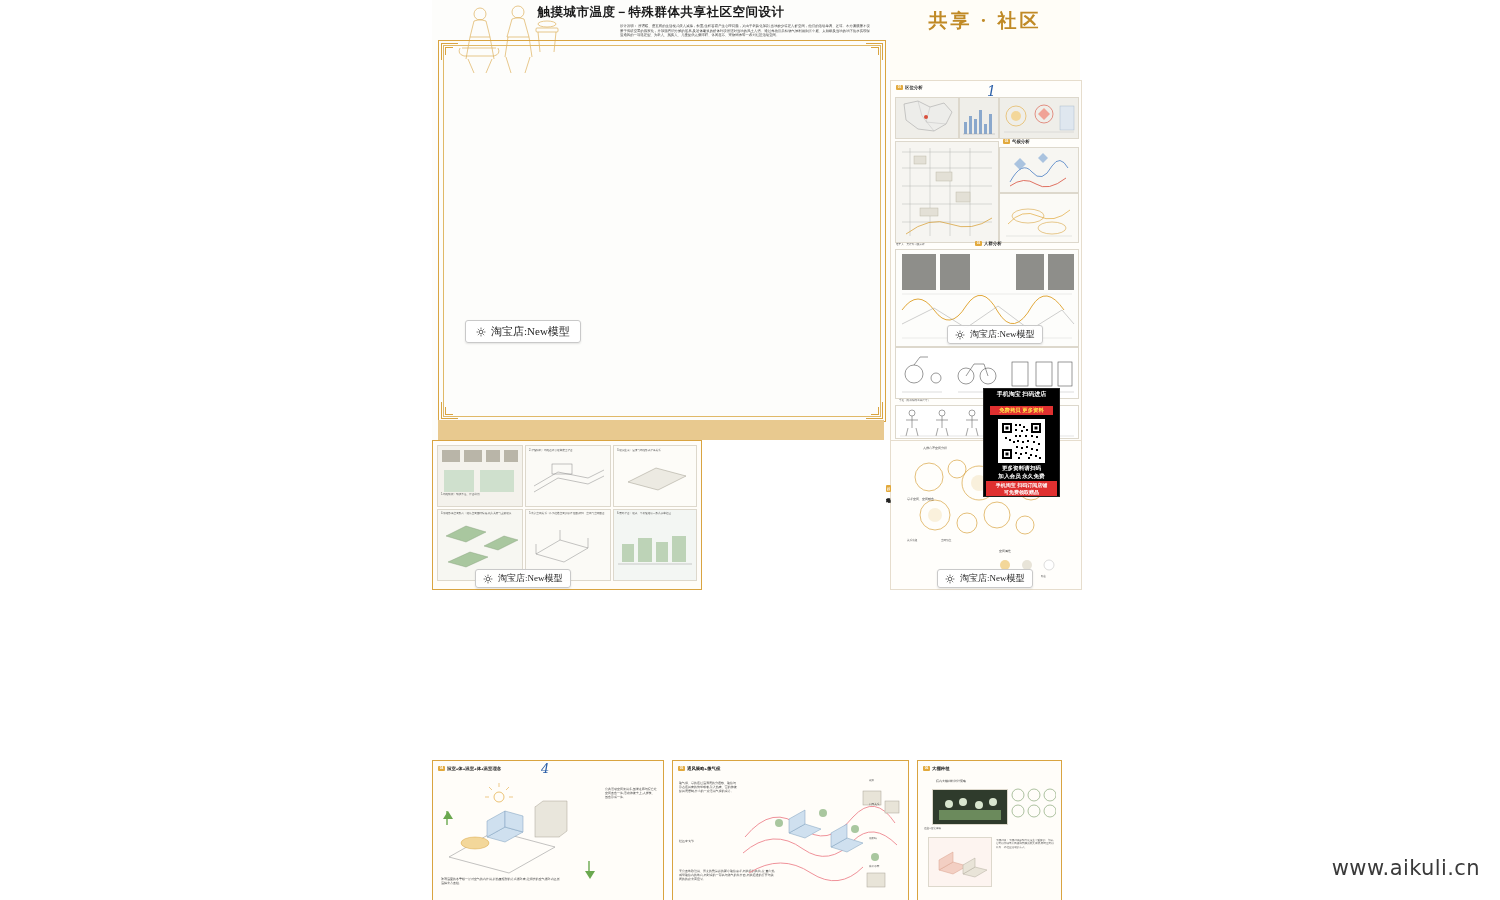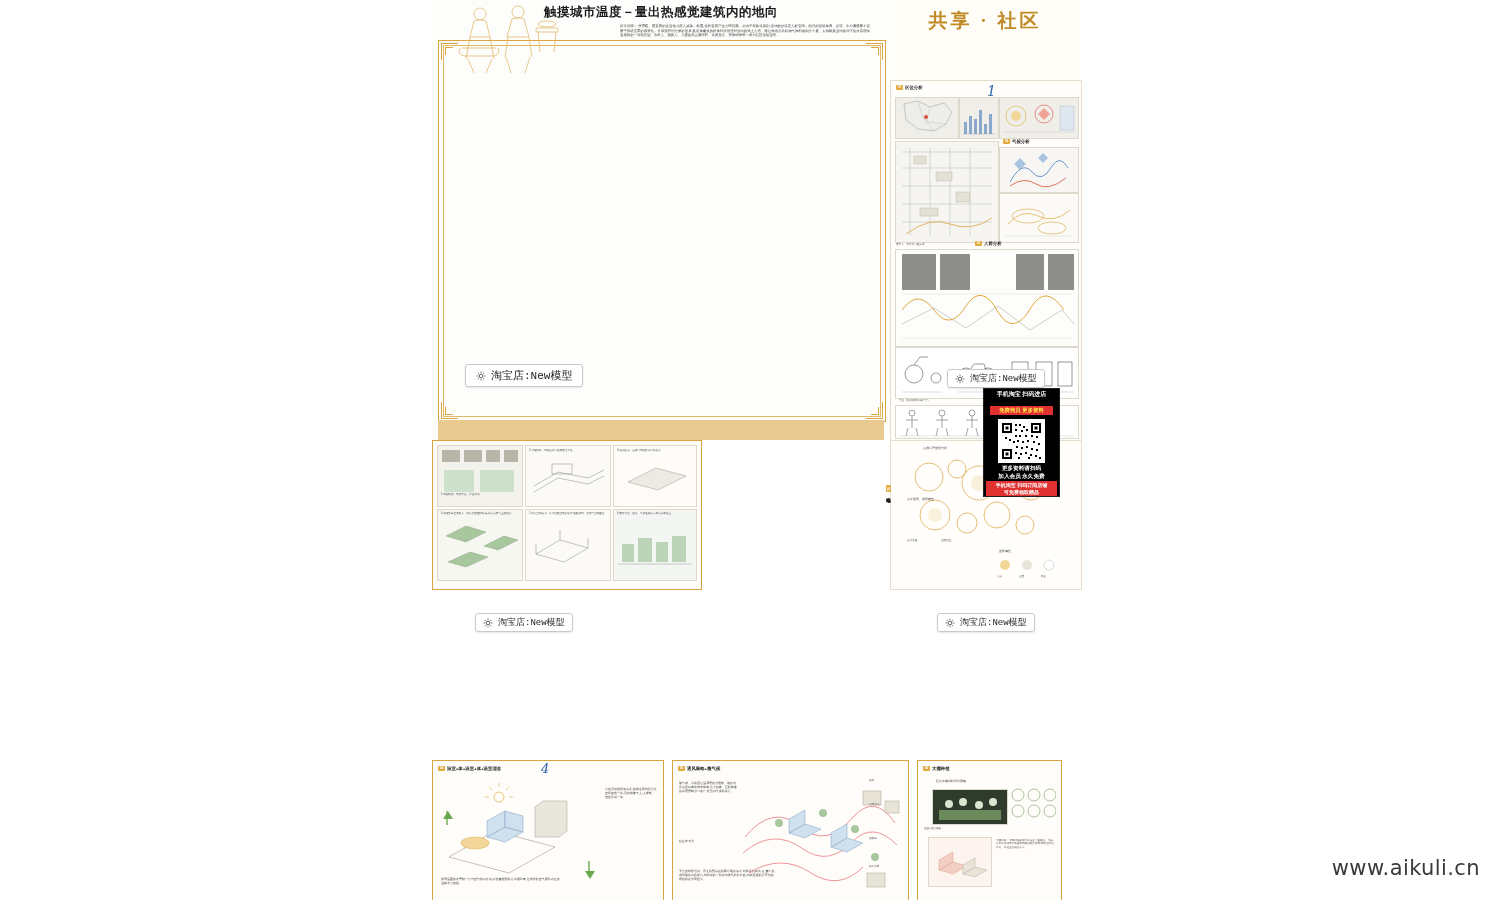--- a/index.html
+++ b/index.html
@@ -103,24 +103,23 @@
     display:inline-block;width:7px;height:5px;background:#e2a93c;
     color:#fff;font-size:3.2px;line-height:5px;text-align:center;border-radius:1px;
   }
 
   
   .wm{
     position:absolute;display:flex;align-items:center;gap:5px;
     background:rgba(255,255,255,.92);
     border:1px solid #c9c9c9;border-radius:3px;
     padding:3px 10px;font-size:11px;color:#222;
-    font-family:Liberation Mono, monospace;
+    font-family:Liberation Serif, serif;
     box-shadow:0 1px 2px rgba(0,0,0,.10);
     white-space:nowrap;
-    margin-top:44px;
   }
   .wm .gear{width:10px;height:10px;display:inline-block;}
   .wm-small{font-size:9px;padding:2px 7px;}
 
   
   #qr-promo{
     left:983px;top:388px;width:75px;height:107px;background:#000;
     border:1px solid #222;
   }
   .qr-head{
@@ -156,21 +155,21 @@
   
   .tiny{font-size:2.6px;line-height:3.4px;color:#555;}
   .tiny2{font-size:3px;line-height:4px;color:#444;}
   .imgbox{position:absolute;background:#efeee9;border:0.4px solid #ddd8cc;}
 </style>
 </head>
 <body>
 
 <div class="board" id="poster-main">
 
-  <div class="poster-title">触摸城市温度－量出热感觉建筑内的地向</div>
+  <div class="poster-title">触摸城市温度－特殊群体共享社区空间设计</div>
 
   <div class="poster-sub">
     <span>设计说明：</span>
     <span>所谓暖、是瓦观的生活模式使人减除，叙重,住权容易户生心理问题，又由于老龄化加剧,当地缺少特定人群空间，他们的活动单调、乏味。本方案簇兼不仅兼于传统空置的孤寂化，并加强有识方施的居系,及诸体建筑的群体环境游涟对当地的风土人情。通过养教旧后植物气候利用阳光中庭、太阳能及当地的地下热水实现保温通风的一导递定型、为老人、残疾人、儿童提供无懈障碍、休闲居乐、宠物饲养等一系列社区活动空间。</span>
   </div>
 
   <svg class="sketch-people" viewBox="0 0 130 78">
     <g fill="none" stroke="#d9a441" stroke-width="0.7">
       <circle cx="28" cy="12" r="6"></circle>
       <path d="M22 19 q6 -3 12 0 l4 16 -20 0 z"></path>

